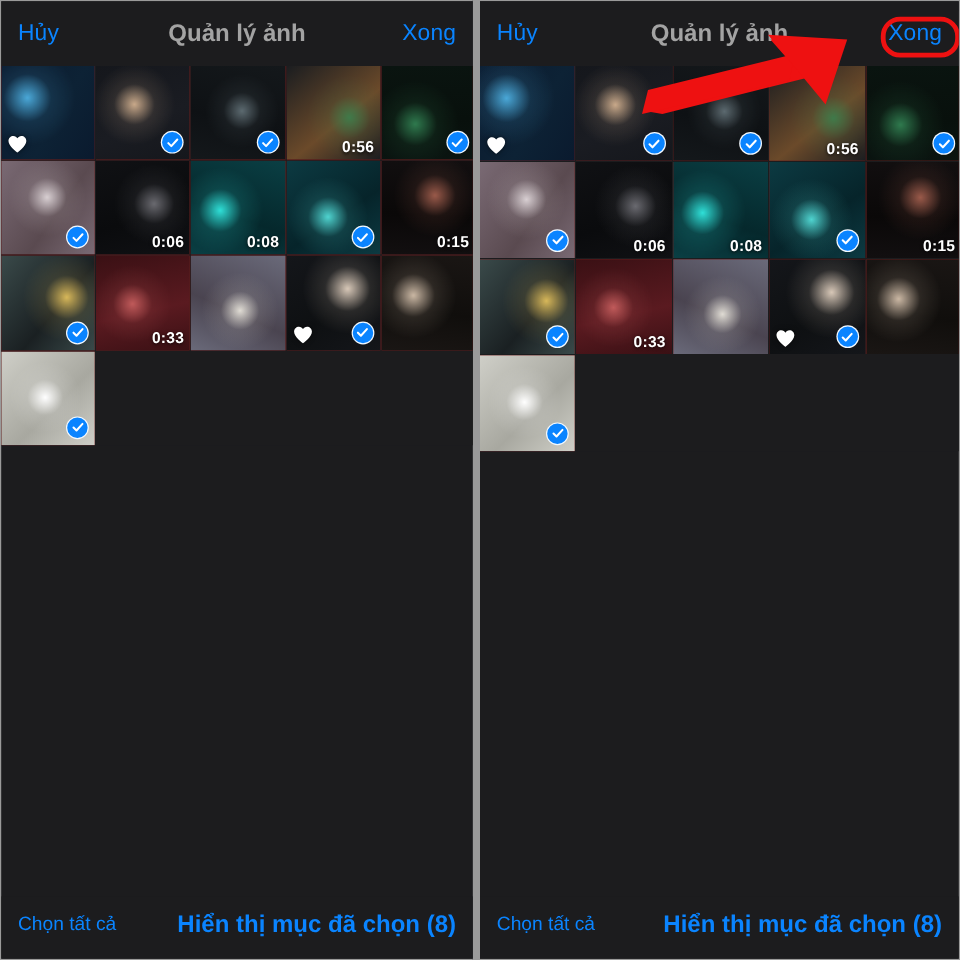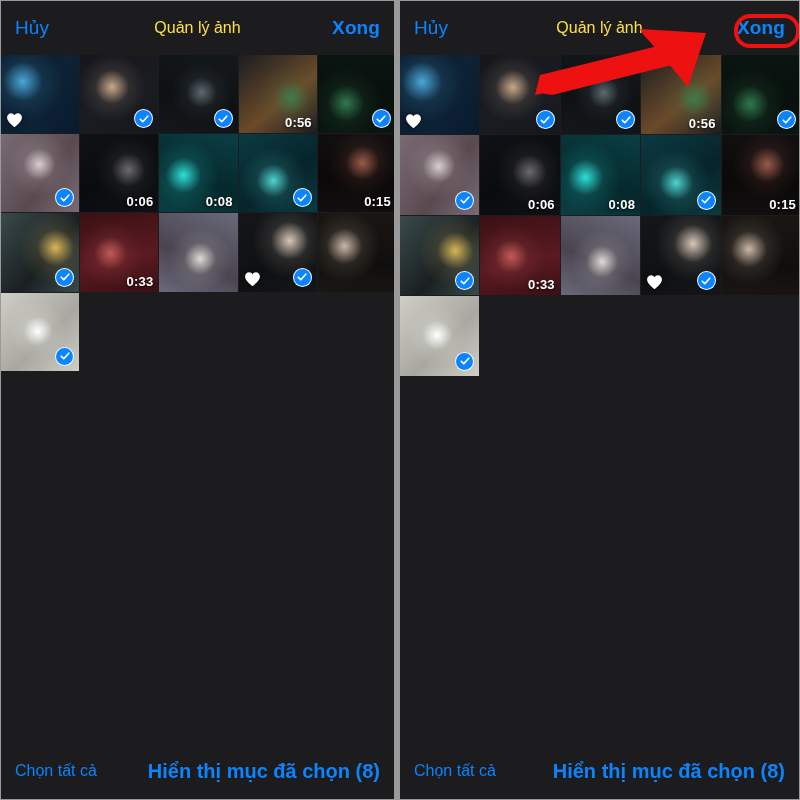--- a/index.html
+++ b/index.html
@@ -50,28 +50,28 @@
     padding: 0 14px;
     z-index: 5;
   }
   .nav-btn {
     color: #0a84ff;
     font-size: 19px;
     letter-spacing: .1px;
     white-space: nowrap;
     cursor: pointer;
   }
-  .nav-btn.done { font-weight: 700; }
+  .nav-btn.done { font-weight: 400; }
   .nav-title {
     position: absolute;
     left: 0; right: 0;
     text-align: center;
-    color: #fde047;
-    font-size: 16px;
-    font-weight: normal;
+    color: #a3a3a3;
+    font-size: 20px;
+    font-weight: bold;
     pointer-events: none;
   }
 
   
   .grid {
     display: grid;
     grid-template-columns: repeat(5, 1fr);
     gap: 1px;
     padding: 0 0 0 0;
     background: #1c1c1e;

